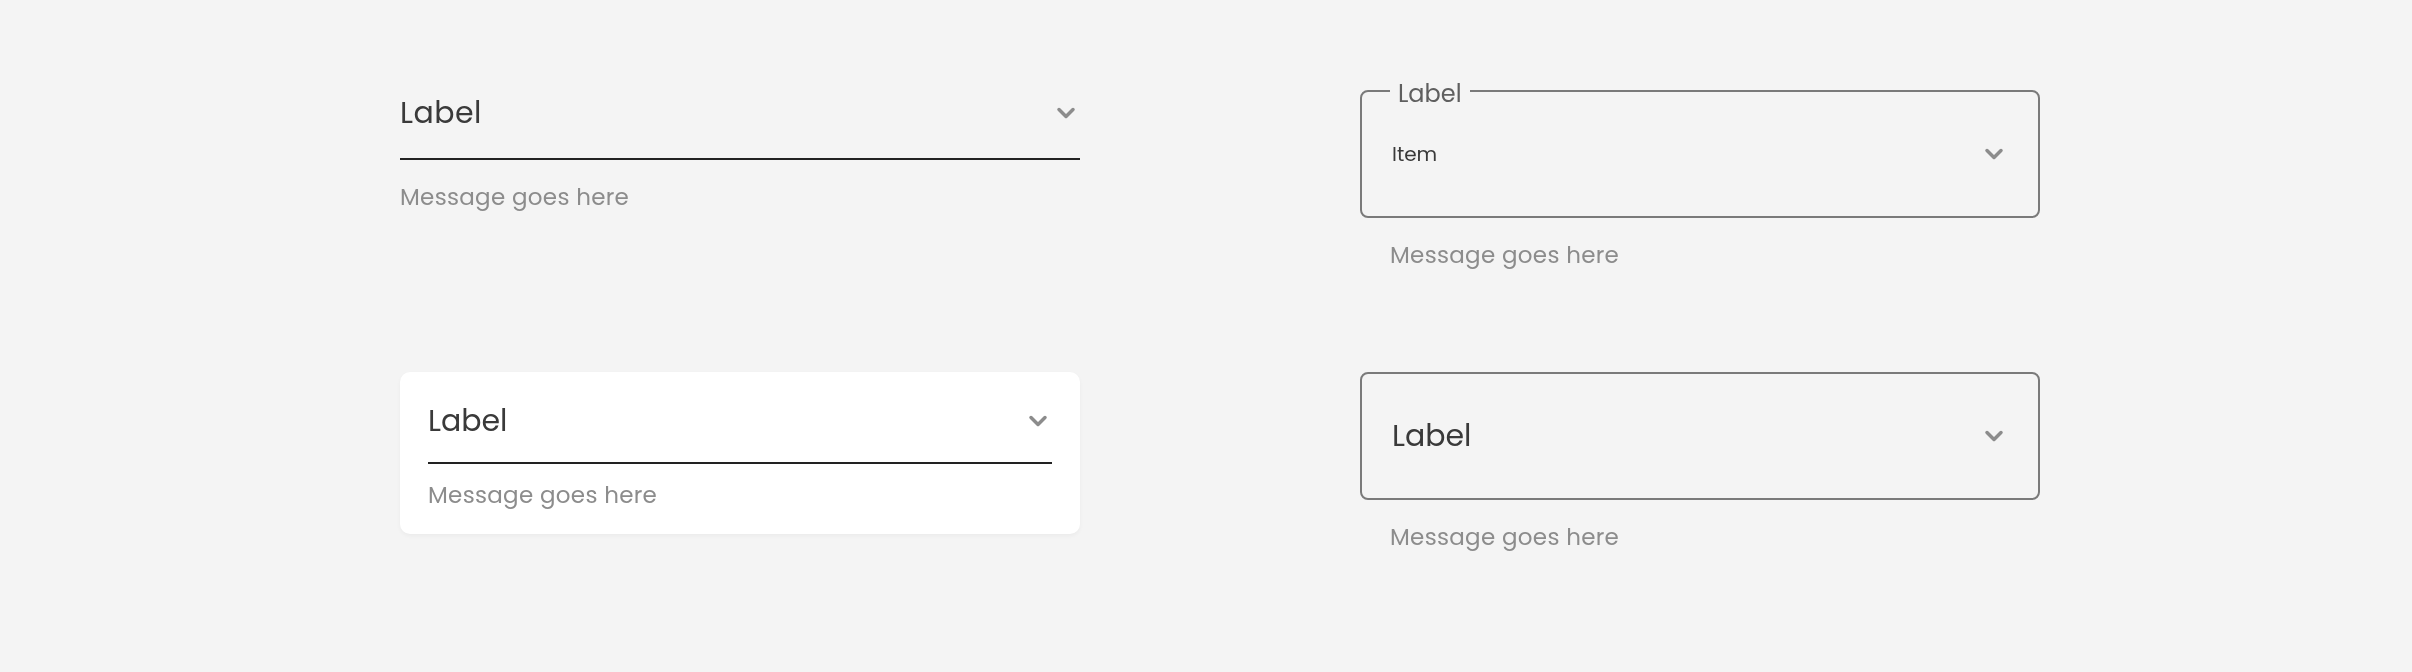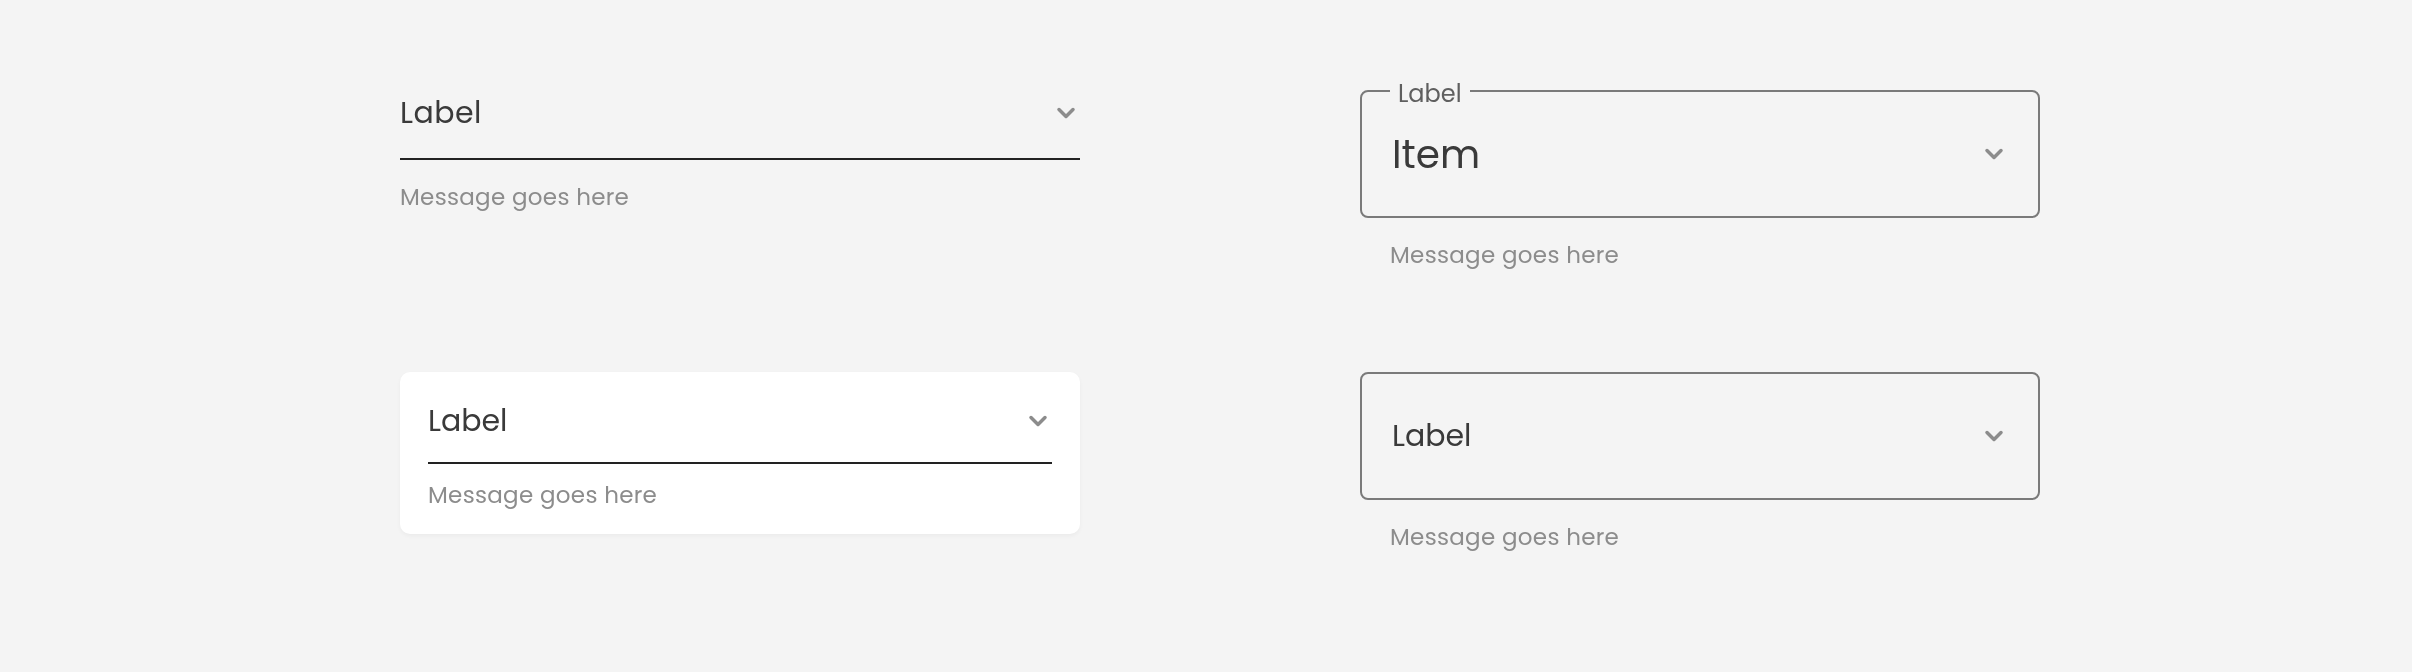--- a/index.html
+++ b/index.html
@@ -70,21 +70,21 @@
   .legend {
     position: absolute;
     top: -16px;
     left: 28px;
     background: #f4f4f4;
     padding: 0 8px;
     font-size: 24px;
     color: #5f5f5f;
   }
   .field-outline-legend .value {
-    font-size: 39px;
+    font-size: 20px;
     color: #3a3a3a;
   }
 
   
   .field-outline {
     border: 2px solid #7a7a7a;
     border-radius: 8px;
     height: 128px;
     display: flex;
     justify-content: space-between;

